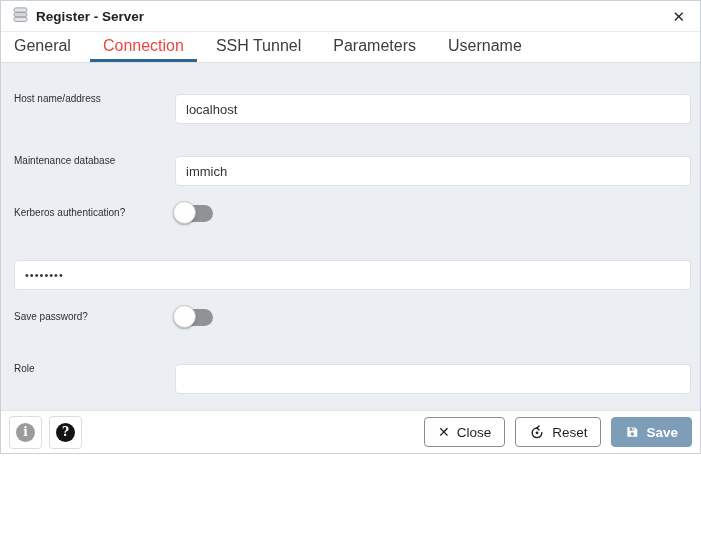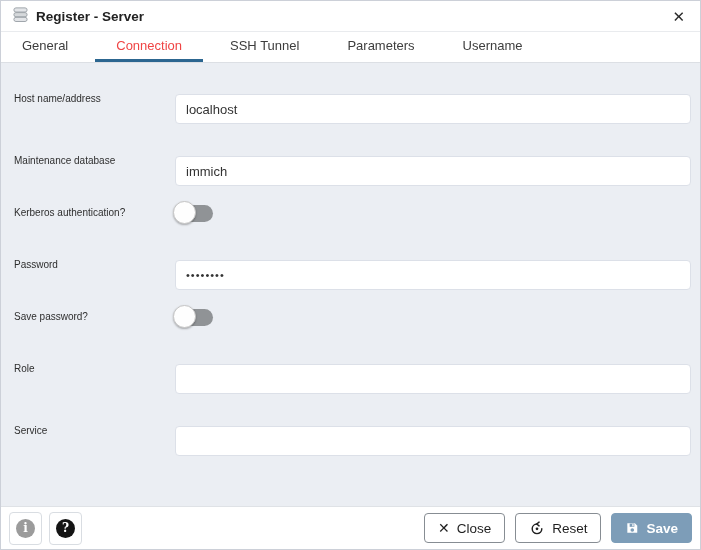--- a/index.html
+++ b/index.html
@@ -2,21 +2,21 @@
 <html><head>
 <meta charset="utf-8">
 <style>
   * { margin: 0; padding: 0; box-sizing: border-box; }
   html, body { width: 701px; height: 550px; }
   body {
     font-family: "Liberation Sans", sans-serif;
     background: #fff;
   }
   .dialog {
-    width: 701px; height: 550px;
+    width: 701px; height: 454px;
     display: flex; flex-direction: column;
     background: #fff;
     border: 1px solid #ccd0d8;
   }
   
   .titlebar {
     height: 30px; flex: 0 0 30px;
     display: flex; align-items: center;
     padding: 0 12px 0 11px; gap: 7px;
     background: #fff;
@@ -32,22 +32,22 @@
   
   .tabs {
     flex: 0 0 32px; height: 32px;
     display: flex; align-items: stretch;
     background: #fff;
     border-top: 1px solid #e9ebee;
     border-bottom: 1px solid #dcdfe4;
   }
   .tab {
     display: flex; align-items: center;
-    padding: 0 21px; margin: 0 6px 0 0;
-    font-size: 13px; color: #3d3d3d;
+    padding: 0 13px; margin: 0 6px 0 0;
+    font-size: 16px; color: #3d3d3d;
     border-bottom: 3px solid transparent;
     cursor: pointer; white-space: nowrap;
   }
   .tab.active { color: #ef4444; border-bottom-color: #2c6690; }
   
   .form {
     flex: 1 1 auto;
     background: #ebeef3;
     padding: 11px 9px 0 13px;
     overflow: hidden;
@@ -164,21 +164,20 @@
     <div class="row">
       <div class="lbl">Kerberos authentication?</div>
       <div class="ctl">
         <div class="toggle">
           <div class="knob"></div>
         </div>
       </div>
     </div>
 
     <div class="row">
-      <div class="lbl">Password</div>
       <div class="ctl"><input class="tinput pw" type="text" value="••••••••" style=""></div>
     </div>
 
     <div class="row">
       <div class="lbl">Save password?</div>
       <div class="ctl">
         <div class="toggle">
           <div class="knob"></div>
         </div>
       </div>

